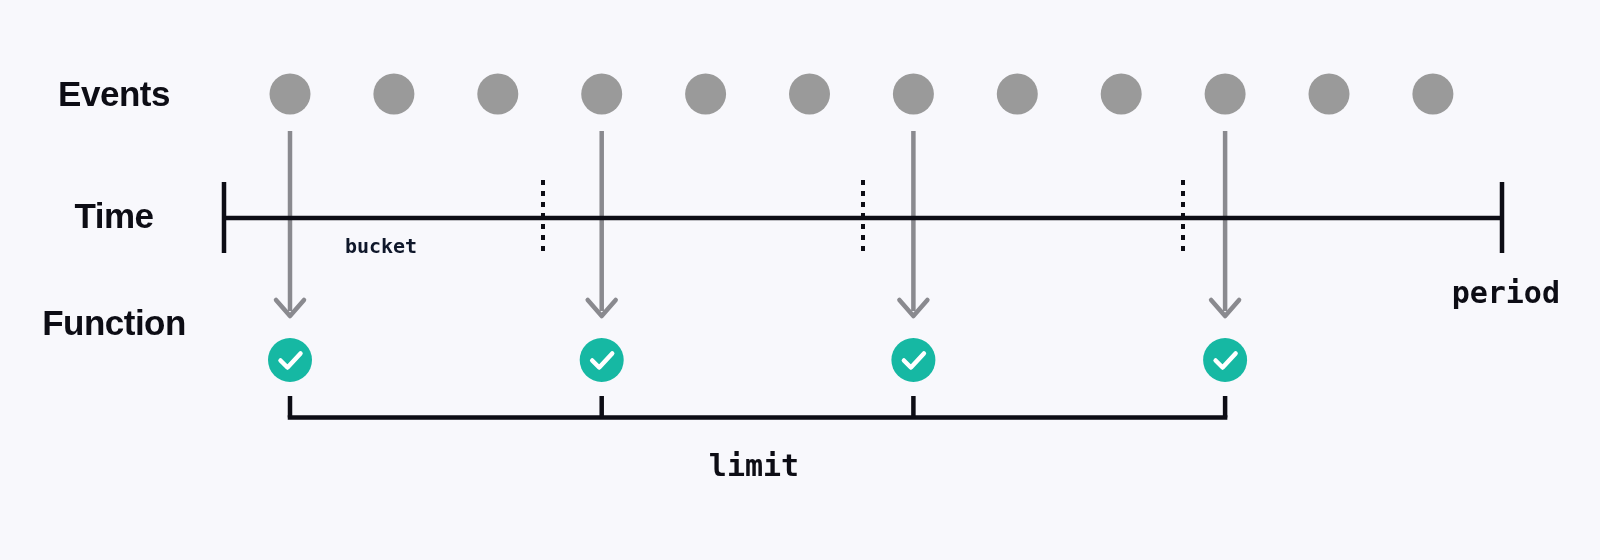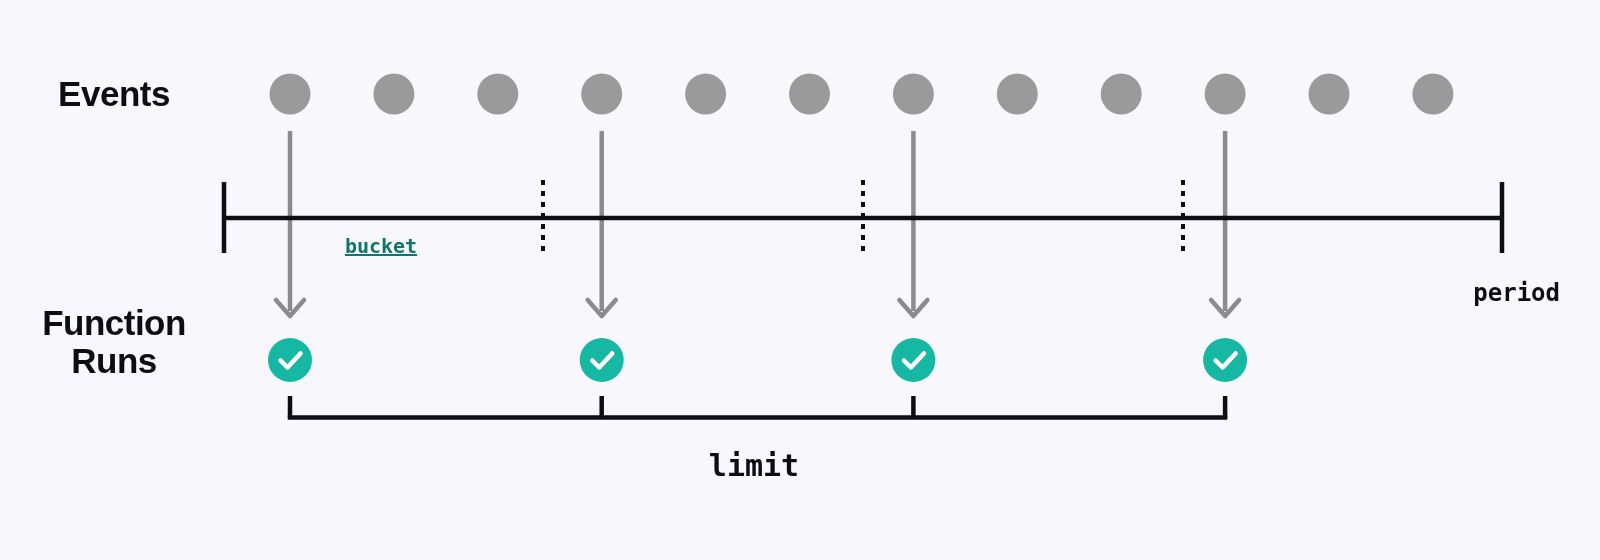--- a/index.html
+++ b/index.html
@@ -26,21 +26,21 @@
   .mono-label {
     position: absolute;
     font-family: "DejaVu Sans Mono", monospace;
     font-weight: 700;
     text-align: center;
   }
   .label-events { left: 24px; width: 180px; top: 74px; }
   .label-time   { left: 24px; width: 180px; top: 196px; }
   .label-fruns  { left: 24px; width: 180px; top: 304px; line-height: 38px; }
   .label-bucket { left: 291px; width: 180px; top: 234px; font-size: 20px; line-height: 24px; }
-  .label-period { left: 1380px; width: 180px; top: 277px; font-size: 24px; line-height: 32px; text-align: right; }
+  .label-period { left: 1380px; width: 180px; top: 277px; font-size: 30px; line-height: 32px; text-align: right; }
   .label-limit  { left: 654px; width: 200px; top: 450px; font-size: 30px; line-height: 32px; }
   #diagram-svg { position: absolute; left: 0; top: 0; }
 </style>
 </head>
 <body style="background: rgb(248, 248, 252);">
 
 <div class="canvas" id="canvas">
   <svg id="diagram-svg" width="1600" height="560" viewBox="0 0 1600 560">
       <circle cx="290" cy="94" r="20.5" fill="#9a9a9a"></circle>
       <circle cx="393.9" cy="94" r="20.5" fill="#9a9a9a"></circle>
@@ -78,24 +78,24 @@
       <polyline points="1215.6,360.5 1222.6,367.5 1235.6,353.5" fill="none" stroke="#ffffff" stroke-width="4.5" stroke-linecap="round" stroke-linejoin="round"></polyline>
       <line x1="287.75" y1="417.5" x2="1227.35" y2="417.5" stroke="#0d0d15" stroke-width="4.5"></line>
       <line x1="290" y1="396" x2="290" y2="417.5" stroke="#0d0d15" stroke-width="4.5"></line>
       <line x1="601.7" y1="396" x2="601.7" y2="417.5" stroke="#0d0d15" stroke-width="4.5"></line>
       <line x1="913.4000000000001" y1="396" x2="913.4000000000001" y2="417.5" stroke="#0d0d15" stroke-width="4.5"></line>
       <line x1="1225.1" y1="396" x2="1225.1" y2="417.5" stroke="#0d0d15" stroke-width="4.5"></line>
     </svg>
 
   <div class="row-label label-events" style="color: rgb(13, 13, 21);">Events</div>
 
+  <div class="row-label label-time" style="color: rgb(13, 13, 21);">Time</div>
 
   <div class="row-label label-fruns" style="color: rgb(13, 13, 21);">
     <div>Function</div>
-    <div>Runs</div>
   </div>
 
-  <div class="mono-label label-bucket" style="color: #0f766e; text-decoration: underline;">bucket</div>
+  <div class="mono-label label-bucket" style="color: #0f172a;">bucket</div>
 
   <div class="mono-label label-period" style="color: rgb(13, 13, 21);">period</div>
 
   <div class="mono-label label-limit" style="color: rgb(13, 13, 21); text-align: center;">limit</div>
 </div>
 
 </body></html>

